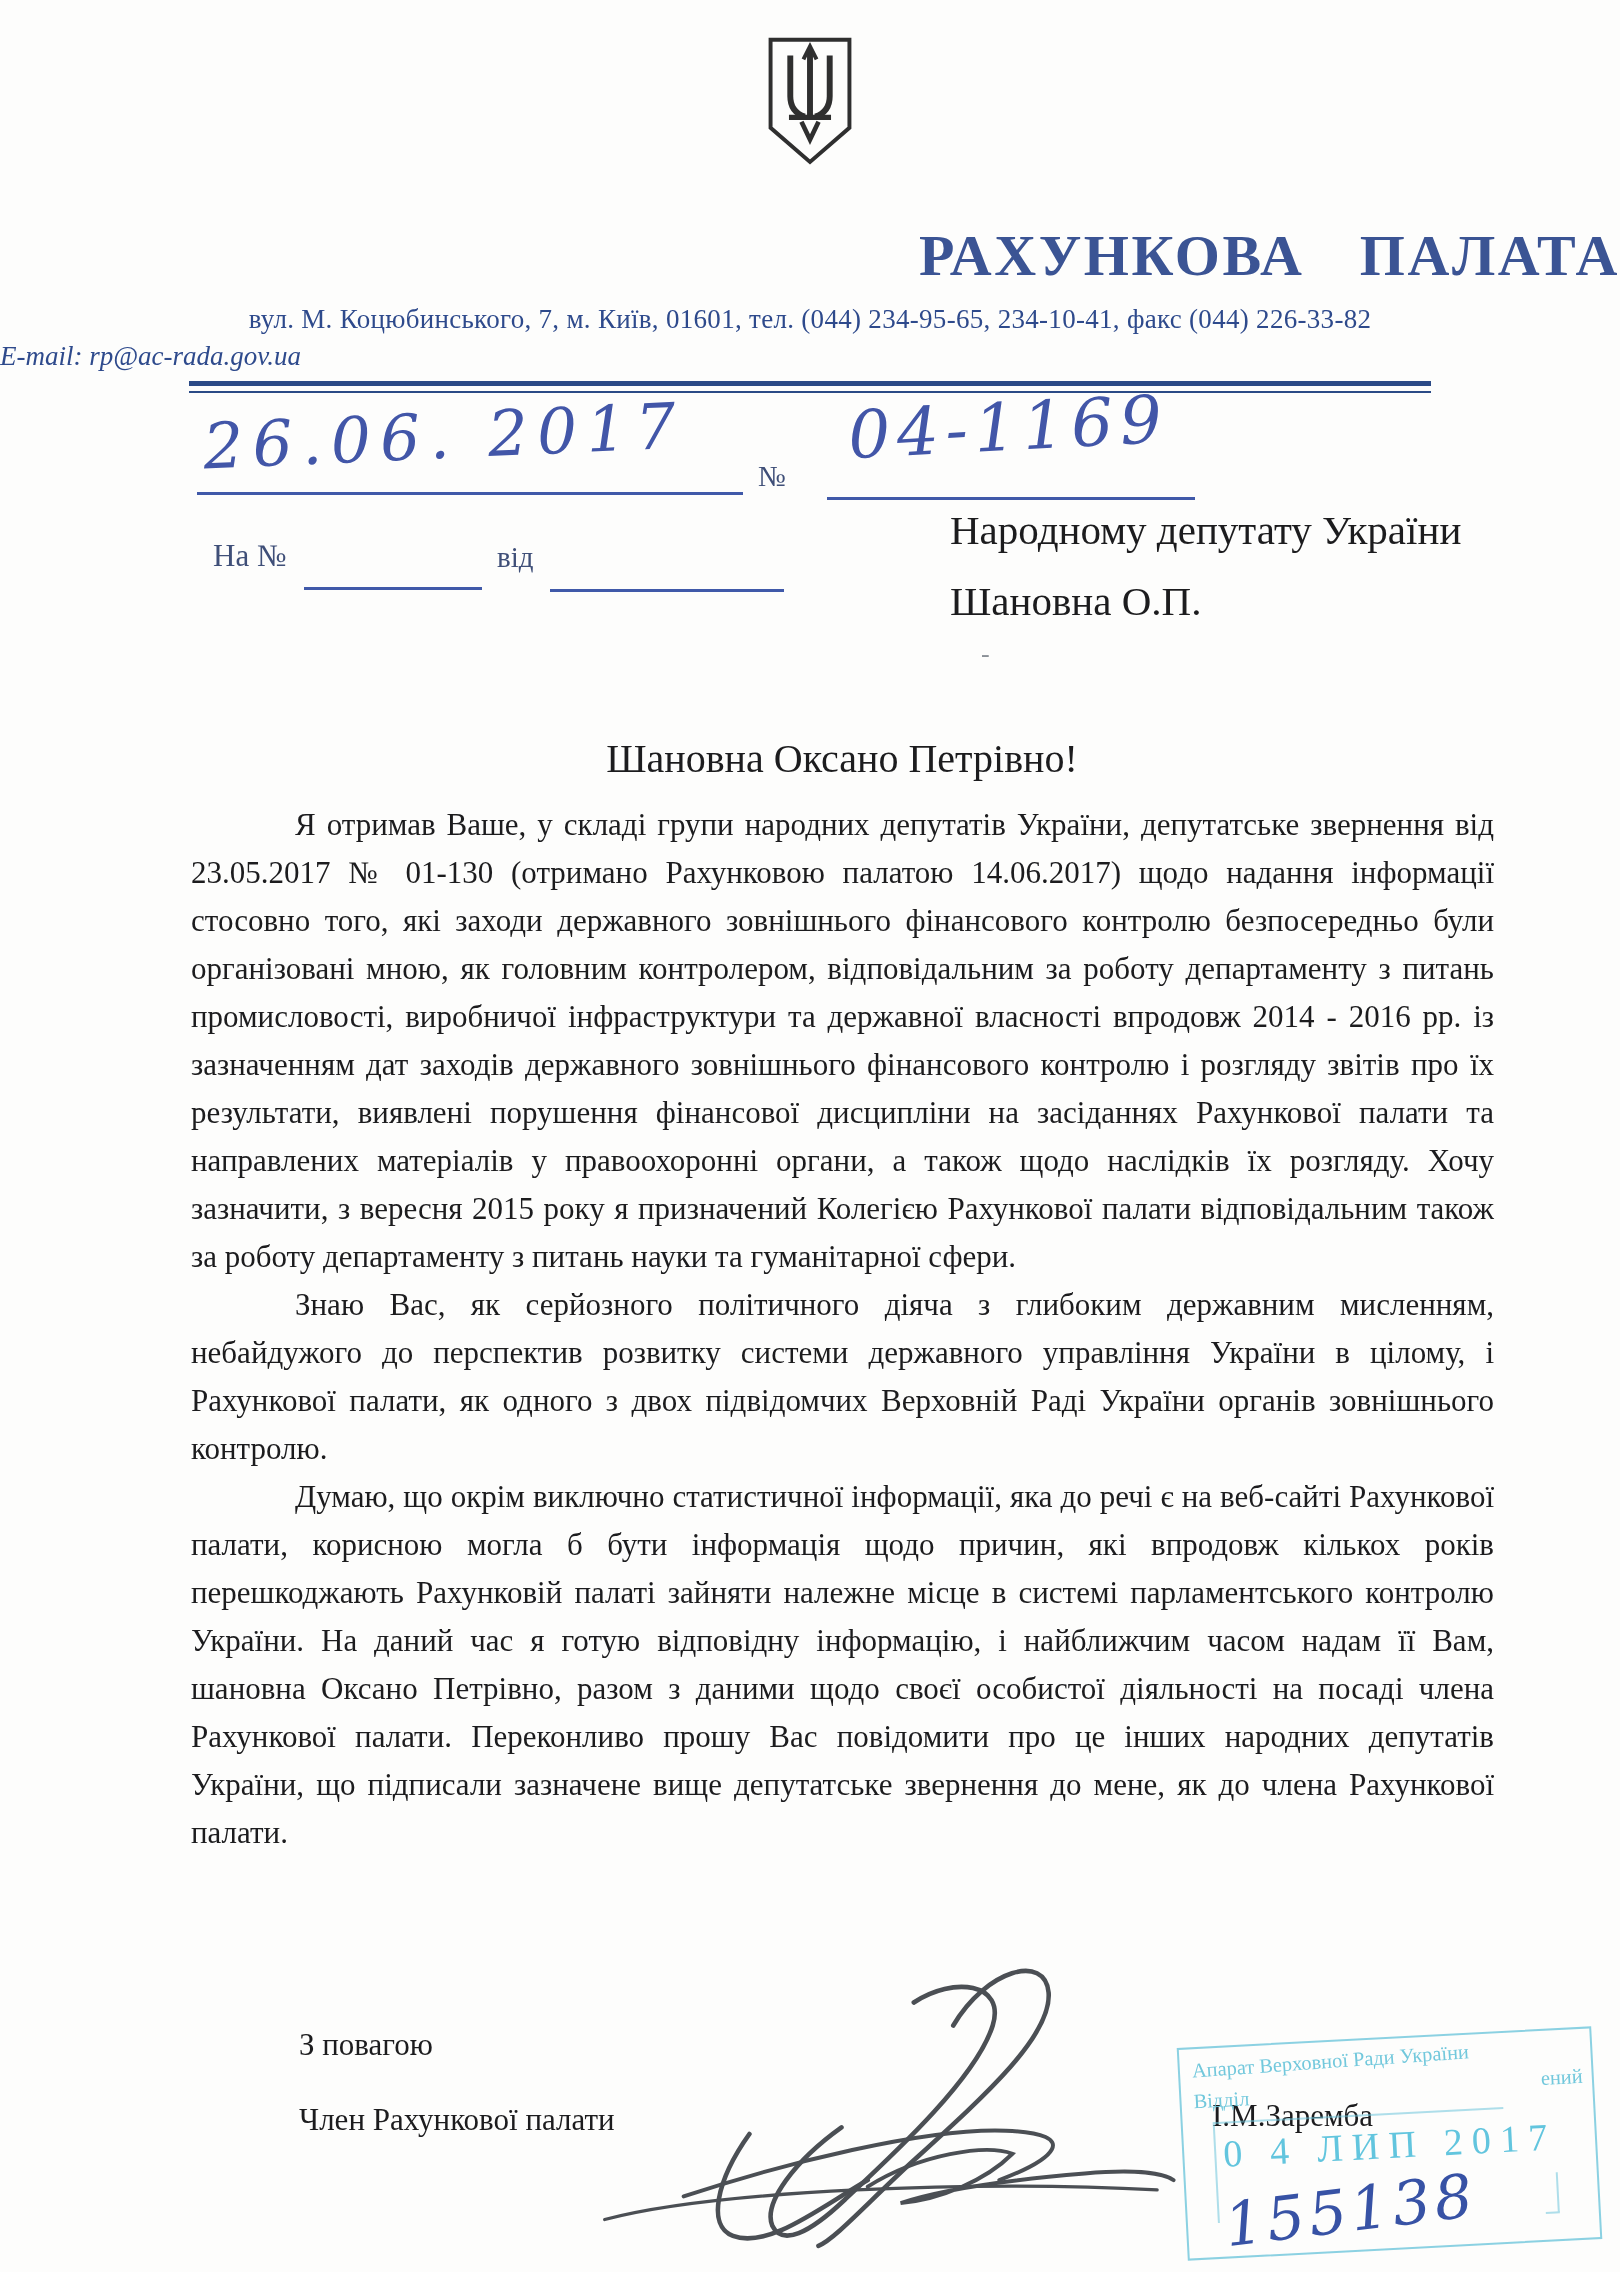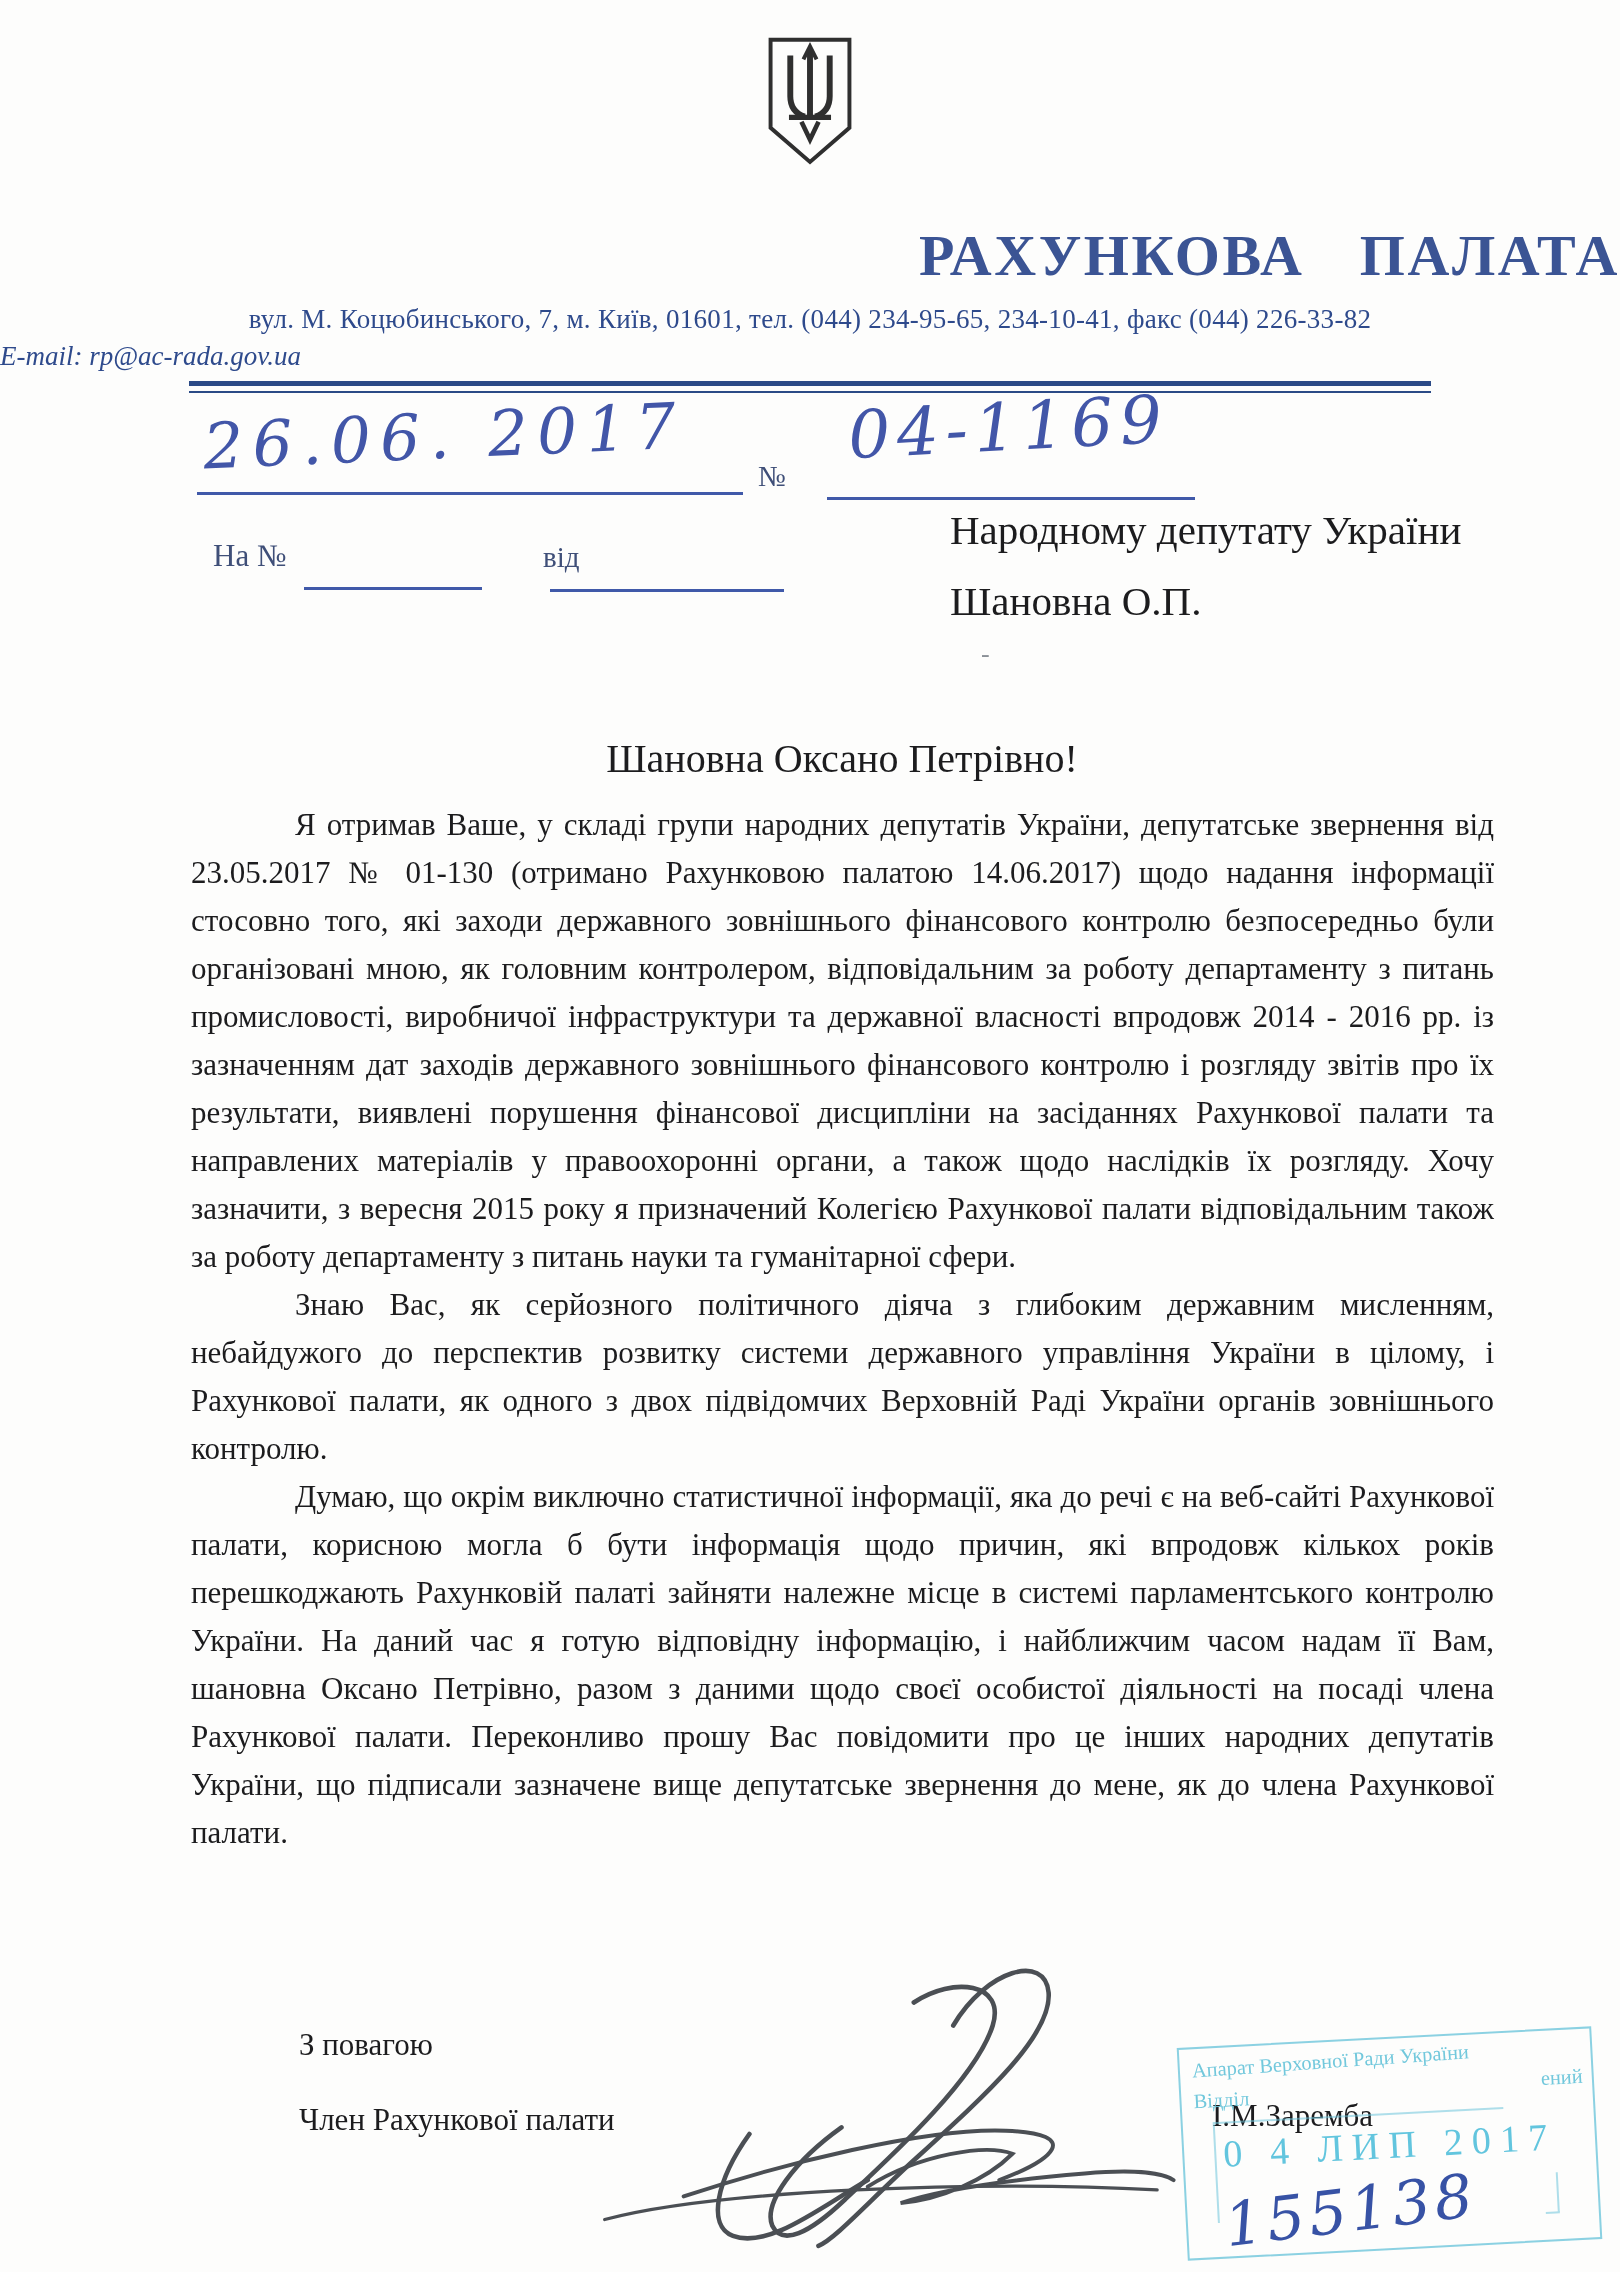--- a/index.html
+++ b/index.html
@@ -38,21 +38,21 @@
   }
   .no-label{position:absolute;left:758px;top:460px;font-size:29px;color:#3f4f78;}
   .hw-number{
     position:absolute;left:848px;top:389px;font-size:66px;
     letter-spacing:6.6px;transform:rotate(-3deg);white-space:nowrap;
   }
   .uline{position:absolute;height:3.3px;background:#4059a9;}
   .ul-date{left:197px;top:492px;width:546px;}
   .ul-number{left:827px;top:497px;width:368px;}
   .na-label{position:absolute;left:197px;top:538px;font-size:31px;color:#3f4f78;margin-left:16px;}
-  .vid-label{position:absolute;left:497px;top:541px;font-size:29px;color:#3f4f78;margin-left:46px;}
+  .vid-label{position:absolute;left:497px;top:541px;font-size:29px;color:#3f4f78;}
   .ul-na{left:304px;top:587px;width:178px;height:2.6px;}
   .ul-vid{left:550px;top:589px;width:234px;height:2.6px;}
   
   .recipient{position:absolute;left:950px;top:495px;font-size:41px;line-height:71px;}
   .dash-artifact{position:absolute;left:981px;top:639px;font-size:26px;color:#8a9096;}
   
   .salutation{
     position:absolute;left:191px;top:735px;width:1302px;
     text-align:center;font-size:40px;
   }

